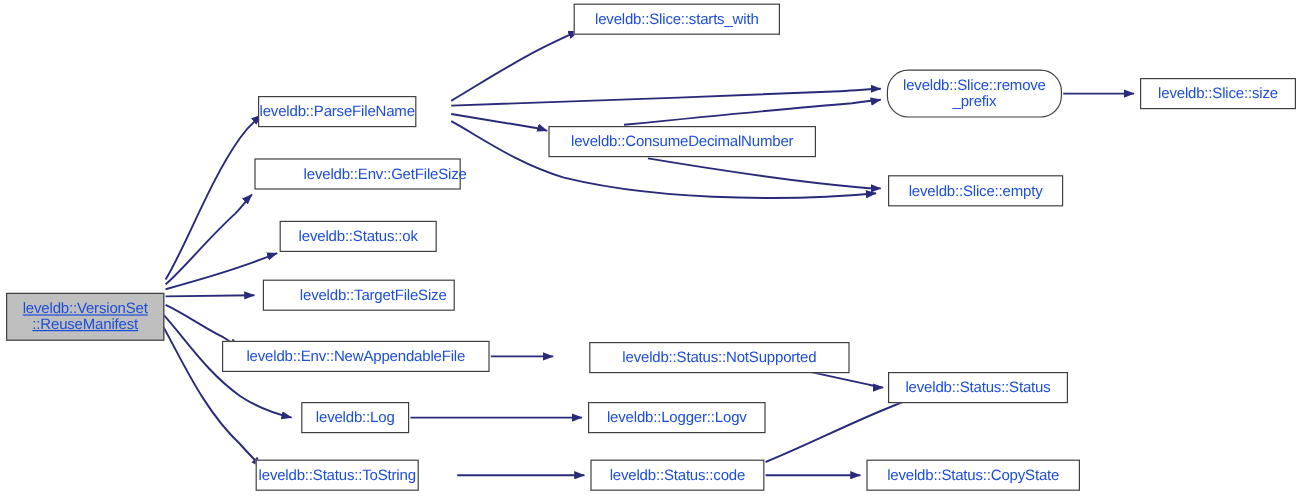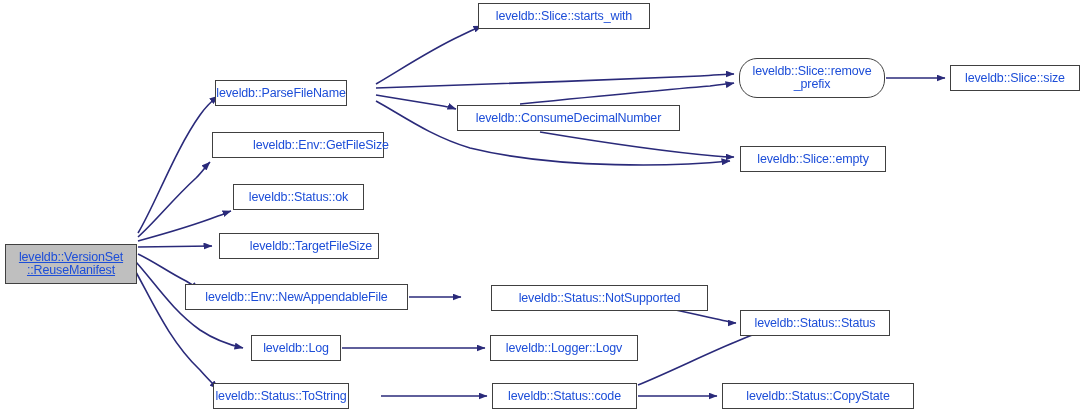--- a/index.html
+++ b/index.html
@@ -97,15 +97,15 @@
       <div class="node" style="left: 478px; top: 3px; width: 172px; height: 26px;"><span class="node-label">leveldb::Slice::starts_with</span></div>
       <div class="node" style="left: 457px; top: 105px; width: 223px; height: 26px;"><span class="node-label">leveldb::ConsumeDecimalNumber</span></div>
       <div class="node" style="left: 739px; top: 58px; width: 146px; height: 40px; border-radius: 18px;"><span class="node-label">leveldb::Slice::remove
 _prefix</span></div>
       <div class="node" style="left: 740px; top: 146px; width: 146px; height: 26px;"><span class="node-label">leveldb::Slice::empty</span></div>
       <div class="node" style="left: 950px; top: 65px; width: 130px; height: 26px;"><span class="node-label">leveldb::Slice::size</span></div>
       <div class="node" style="left: 466px; top: 285px; width: 217px; height: 26px; margin-left: 25px;"><span class="node-label">leveldb::Status::NotSupported</span></div>
       <div class="node" style="left: 740px; top: 310px; width: 150px; height: 26px;"><span class="node-label">leveldb::Status::Status</span></div>
       <div class="node" style="left: 490px; top: 335px; width: 148px; height: 26px;"><span class="node-label">leveldb::Logger::Logv</span></div>
       <div class="node" style="left: 492px; top: 383px; width: 145px; height: 26px;"><span class="node-label">leveldb::Status::code</span></div>
-      <div class="node" style="left: 722px; top: 383px; width: 192px; height: 26px;"><span class="node-label">leveldb::Status::CopyState</span></div>
+      <div class="node" style="left: 722px; top: 383px; width: 178px; height: 26px;"><span class="node-label">leveldb::Status::CopyState</span></div>
     </div>
 </div>
 
 </body></html>

